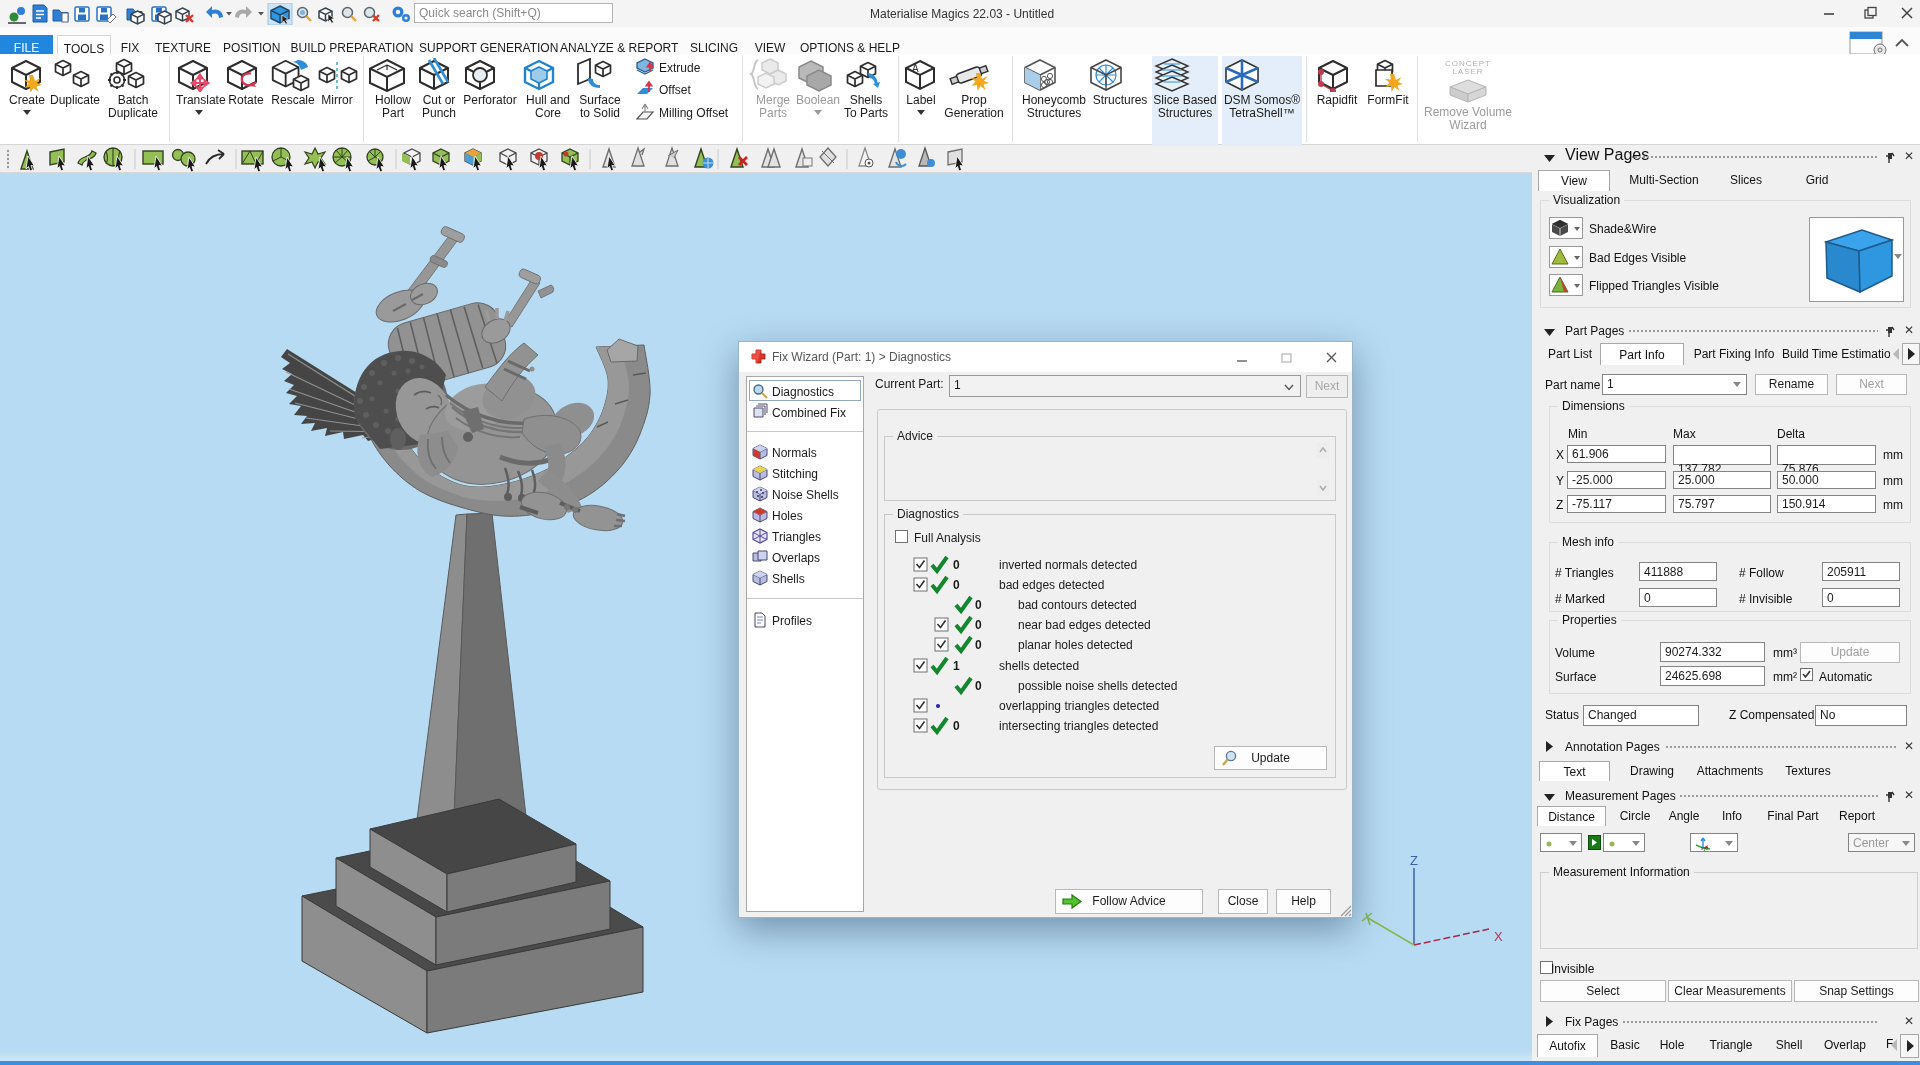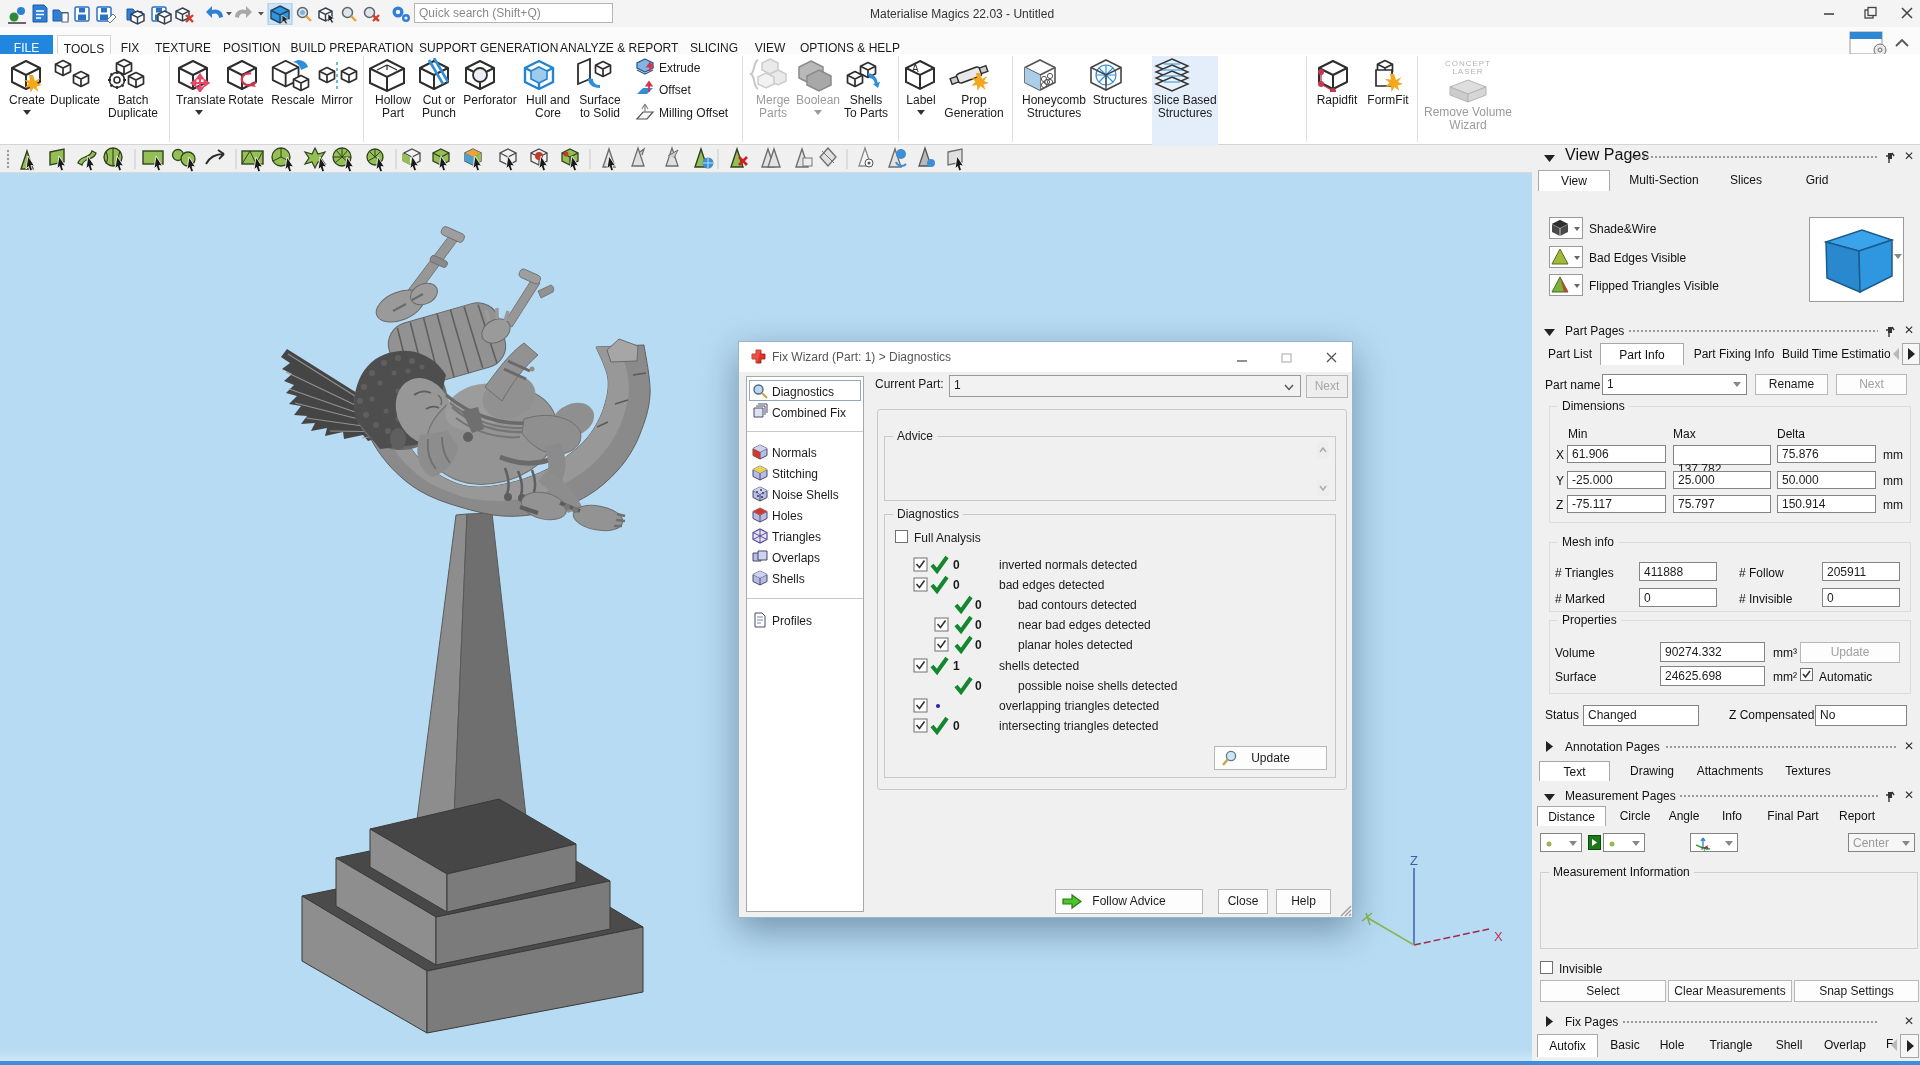--- a/index.html
+++ b/index.html
@@ -348,20 +348,29 @@
           <path d="M20 1 L36 8 L20 15 L4 8 Z"></path>
           <path d="M20 7 L36 14 L20 21 L4 14 Z"></path>
           <path d="M20 13 L36 20 L20 27 L4 20 Z"></path>
           <path d="M20 19 L36 26 L20 33 L4 26 Z"></path>
         </g>
         <g stroke="#2e8fd8" stroke-width="1">
           <path d="M12 6 l16 0 M10 12 l20 0 M10 18 l20 0 M12 24 l16 0"></path>
         </g>
       </svg>
       <div class="lbl">Slice Based<br>Structures</div>
+    </div>
+<div class="ritem" style="left:1222px;width:80px;background:#e4eefa;top:2px;padding:2px 0 0;height:125px">
+      <svg width="40" height="34" viewBox="0 0 40 34">
+        <path d="M20 2 L36 10 V24 L20 32 L4 24 V10 Z" fill="#fff" stroke="#333" stroke-width="1.6"></path>
+        <g stroke="#2b6cb8" stroke-width="2.6">
+          <path d="M20 17 L4 10 M20 17 L36 10 M20 17 L20 32 M20 17 L20 2 M20 17 L4 24 M20 17 L36 24"></path>
+        </g>
+      </svg>
+      <div class="lbl">DSM Somos®<br>TetraShell™</div>
     </div>
 <div class="vsep" style="left:1306px"></div>
 
 <div class="ritem" style="left:1313px;width:48px">
       <svg width="40" height="34" viewBox="0 0 40 34">
         <use href="#bcube" x="3" y="0"></use>
         <g fill="#c23b52">
           <circle cx="8" cy="26" r="3"></circle>
           <circle cx="20" cy="33" r="3"></circle>
           <circle cx="8" cy="14" r="3"></circle>
@@ -637,20 +646,23 @@
 <div class="abs hdrdots" style="left:98px;top:9px;width:248px"></div>
 <svg class="abs" style="left:352px;top:6px" width="12" height="12">
       <path d="M2 4 h6 M5 1 v6 M5 7 v4 M8 1 l2 3" stroke="#333" stroke-width="1.4" fill="none"></path>
       <rect x="4" y="1" width="4" height="6" fill="#333"></rect>
     </svg>
 <div class="abs" style="left:372px;top:3px;font-size:12px;color:#333">✕</div>
 <div class="abs ptab sel" style="left:6px;top:24px;width:72px;height:21px;line-height:21px">View</div>
 <div class="abs ptab" style="left:92px;top:24px;width:80px;height:20px;line-height:20px">Multi-Section</div>
 <div class="abs ptab" style="left:192px;top:24px;width:44px;height:20px;line-height:20px">Slices</div>
 <div class="abs ptab" style="left:266px;top:24px;width:38px;height:20px;line-height:20px">Grid</div>
+<div class="abs gbox" style="left:8px;top:54px;width:371px;height:108px">
+      <div class="gleg">Visualization</div>
+    </div>
 <div class="abs" style="left:17px;top:71px;width:34px;height:22px;background:#fff;border:1px solid #9a9a9a">
       <svg width="32" height="20" viewBox="0 0 32 20">
         <path d="M10 2 L18 6 V14 L10 18 L2 14 V6 Z" fill="#4a4a4a"></path>
         <path d="M2 6 L10 10 L18 6 M10 10 V18" stroke="#c8c8c8" fill="none"></path>
         <path d="M10 2 L18 6 L10 10 L2 6 Z" fill="#2f2f2f"></path>
         <path d="M24 9 h6 l-3 4 Z" fill="#666"></path>
       </svg>
     </div>
 <div class="abs" style="left:57px;top:76px">Shade&amp;Wire</div>
 <div class="abs" style="left:17px;top:100px;width:34px;height:22px;background:#fff;border:1px solid #9a9a9a">
@@ -711,21 +723,21 @@
 
 <div class="abs gbox" style="left:17px;top:260px;width:362px;height:117px">
       <div class="gleg">Dimensions</div>
     </div>
 <div class="abs" style="left:36px;top:281px">Min</div>
     <div class="abs" style="left:141px;top:281px">Max</div>
     <div class="abs" style="left:245px;top:281px">Delta</div>
 <div class="abs" style="left:24px;top:302px">X</div>
 <div class="abs tbx" style="left:35px;top:299px;width:99px;height:18px;padding-top:1px">61.906</div>
 <div class="abs tbx" style="left:141px;top:299px;width:98px;height:18px;padding-top:16px">137.782</div>
-<div class="abs tbx" style="left:245px;top:299px;width:99px;height:18px;padding-top:1px">75.876</div>
+<div class="abs tbx" style="left:245px;top:299px;width:99px;height:18px;padding-top:16px">75.876</div>
 <div class="abs" style="left:351px;top:302px">mm</div>
 <div class="abs" style="left:24px;top:328px">Y</div>
 <div class="abs tbx" style="left:35px;top:325px;width:99px;height:18px;padding-top:1px">-25.000</div>
 <div class="abs tbx" style="left:141px;top:325px;width:98px;height:18px;padding-top:1px">25.000</div>
 <div class="abs tbx" style="left:245px;top:325px;width:99px;height:18px;padding-top:1px">50.000</div>
 <div class="abs" style="left:351px;top:328px">mm</div>
 <div class="abs" style="left:24px;top:352px">Z</div>
 <div class="abs tbx" style="left:35px;top:349px;width:99px;height:18px;padding-top:1px">-75.117</div>
 <div class="abs tbx" style="left:141px;top:349px;width:98px;height:18px;padding-top:1px">75.797</div>
 <div class="abs tbx" style="left:245px;top:349px;width:99px;height:18px;padding-top:1px">150.914</div>
@@ -824,21 +836,21 @@
         <path d="M0 0 h8 l-4 5 Z" fill="#888"></path>
       </svg>
     </div>
 <div class="abs tbx" style="left:316px;top:687px;width:67px;height:19px;color:#9a9a9a;background:#f6f6f6">Center<svg class="abs" style="right:3px;top:7px" width="9" height="6">
         <path d="M0 0 h8 l-4 5 Z" fill="#888"></path>
       </svg></div>
 <div class="abs gbox" style="left:8px;top:726px;width:378px;height:77px;border-color:#cfcfcf">
       <div class="gleg">Measurement Information</div>
     </div>
 <div class="abs ck" style="left:8px;top:815px"></div>
-<div class="abs" style="left:27px;top:816px">Invisible</div>
+<div class="abs" style="left:19px;top:816px">Invisible</div>
 <div class="abs btn" style="left:8px;top:834px;width:126px;height:22px;line-height:20px">Select</div>
 <div class="abs btn" style="left:136px;top:834px;width:124px;height:22px;line-height:20px">Clear Measurements</div>
 <div class="abs btn" style="left:262px;top:834px;width:125px;height:22px;line-height:20px">Snap Settings</div>
 
 <svg class="abs" style="left:13px;top:870px" width="9" height="11">
       <path d="M1 0 V11 L8 5.5 Z" fill="#222"></path>
     </svg>
 <div class="abs" style="left:33px;top:869px">Fix Pages</div>
 <div class="abs hdrdots" style="left:90px;top:874px;width:256px"></div>
 <div class="abs" style="left:372px;top:868px;font-size:12px;color:#333">✕</div>

